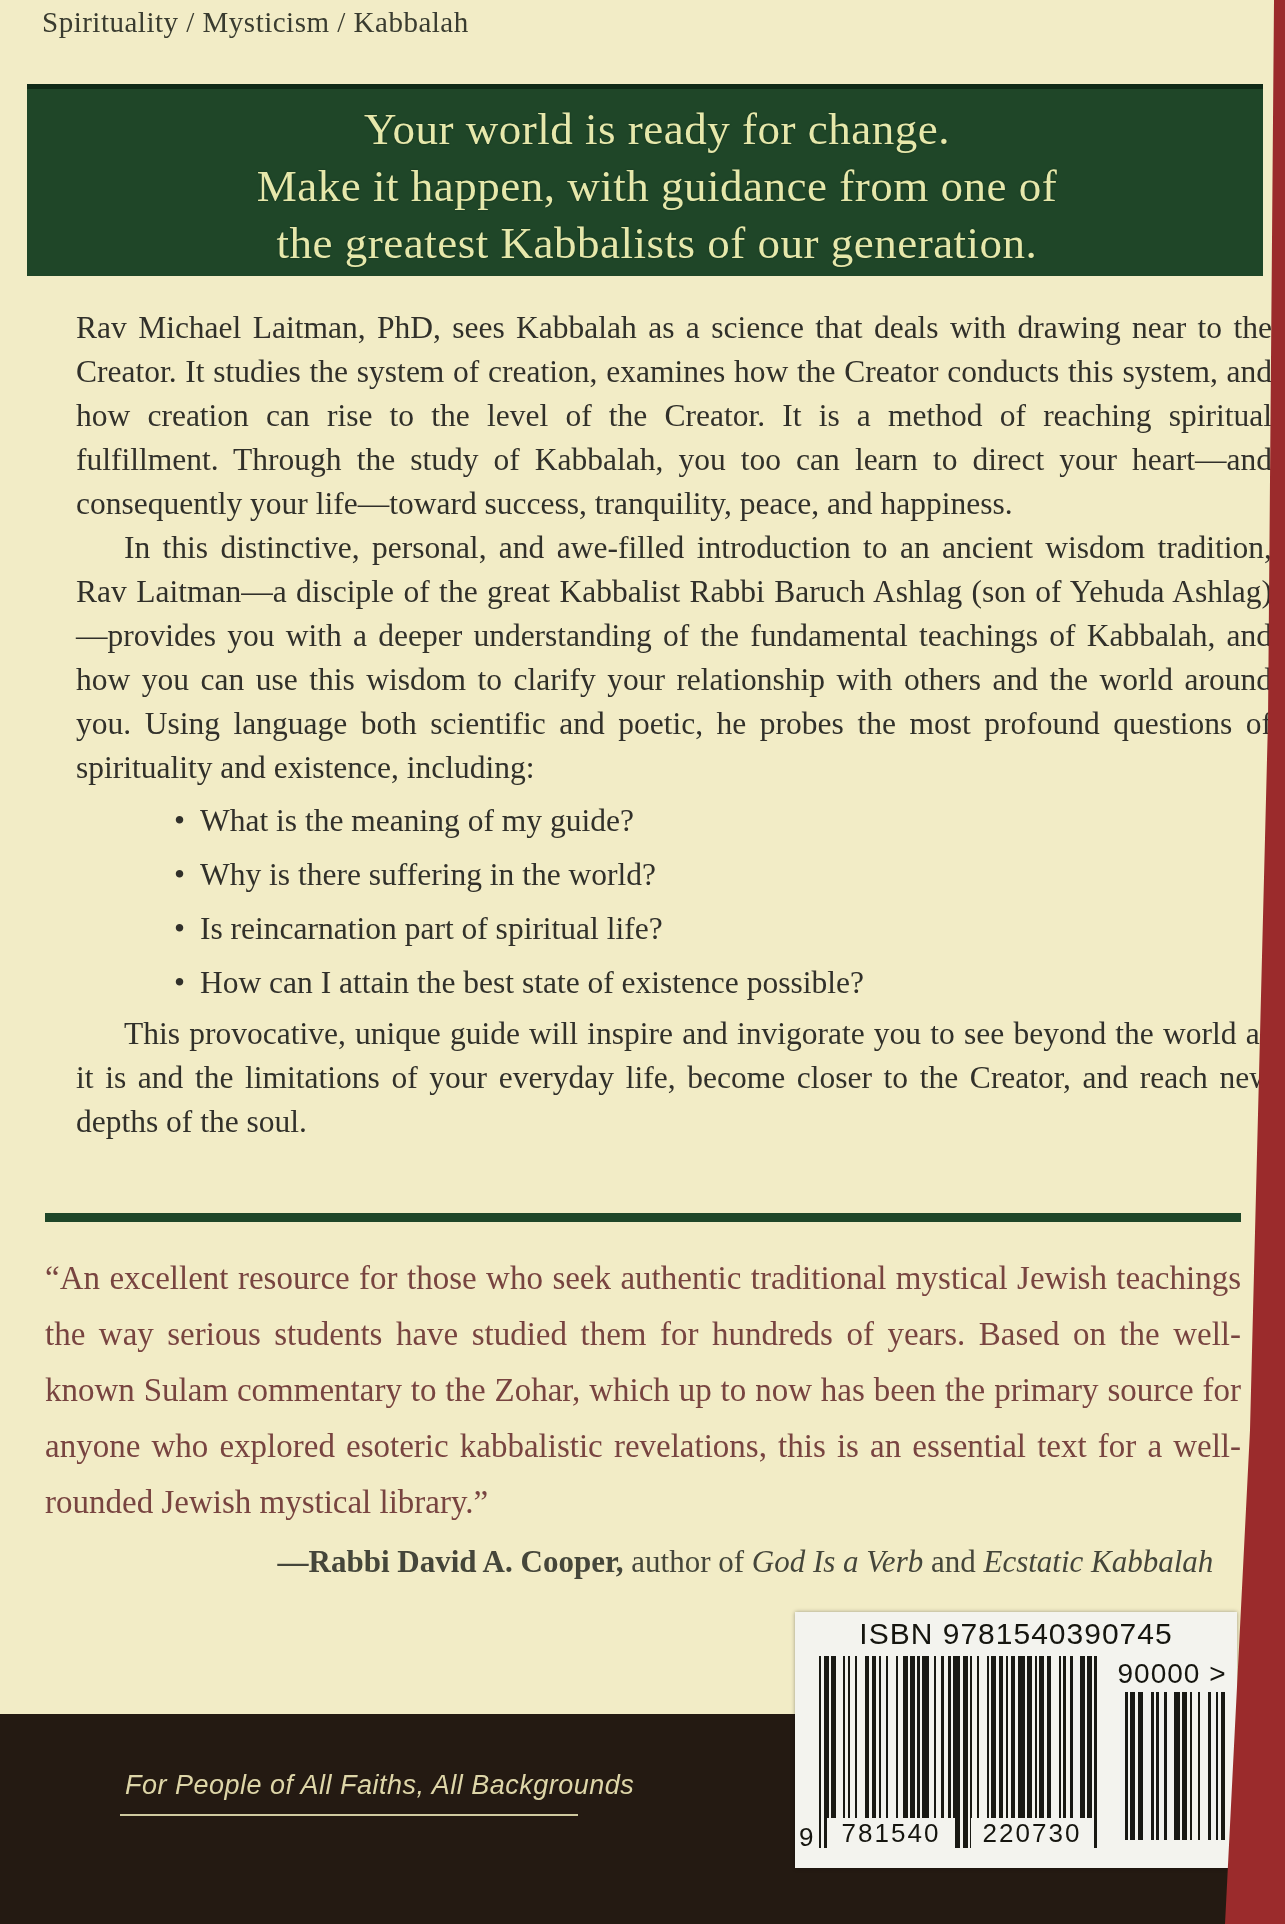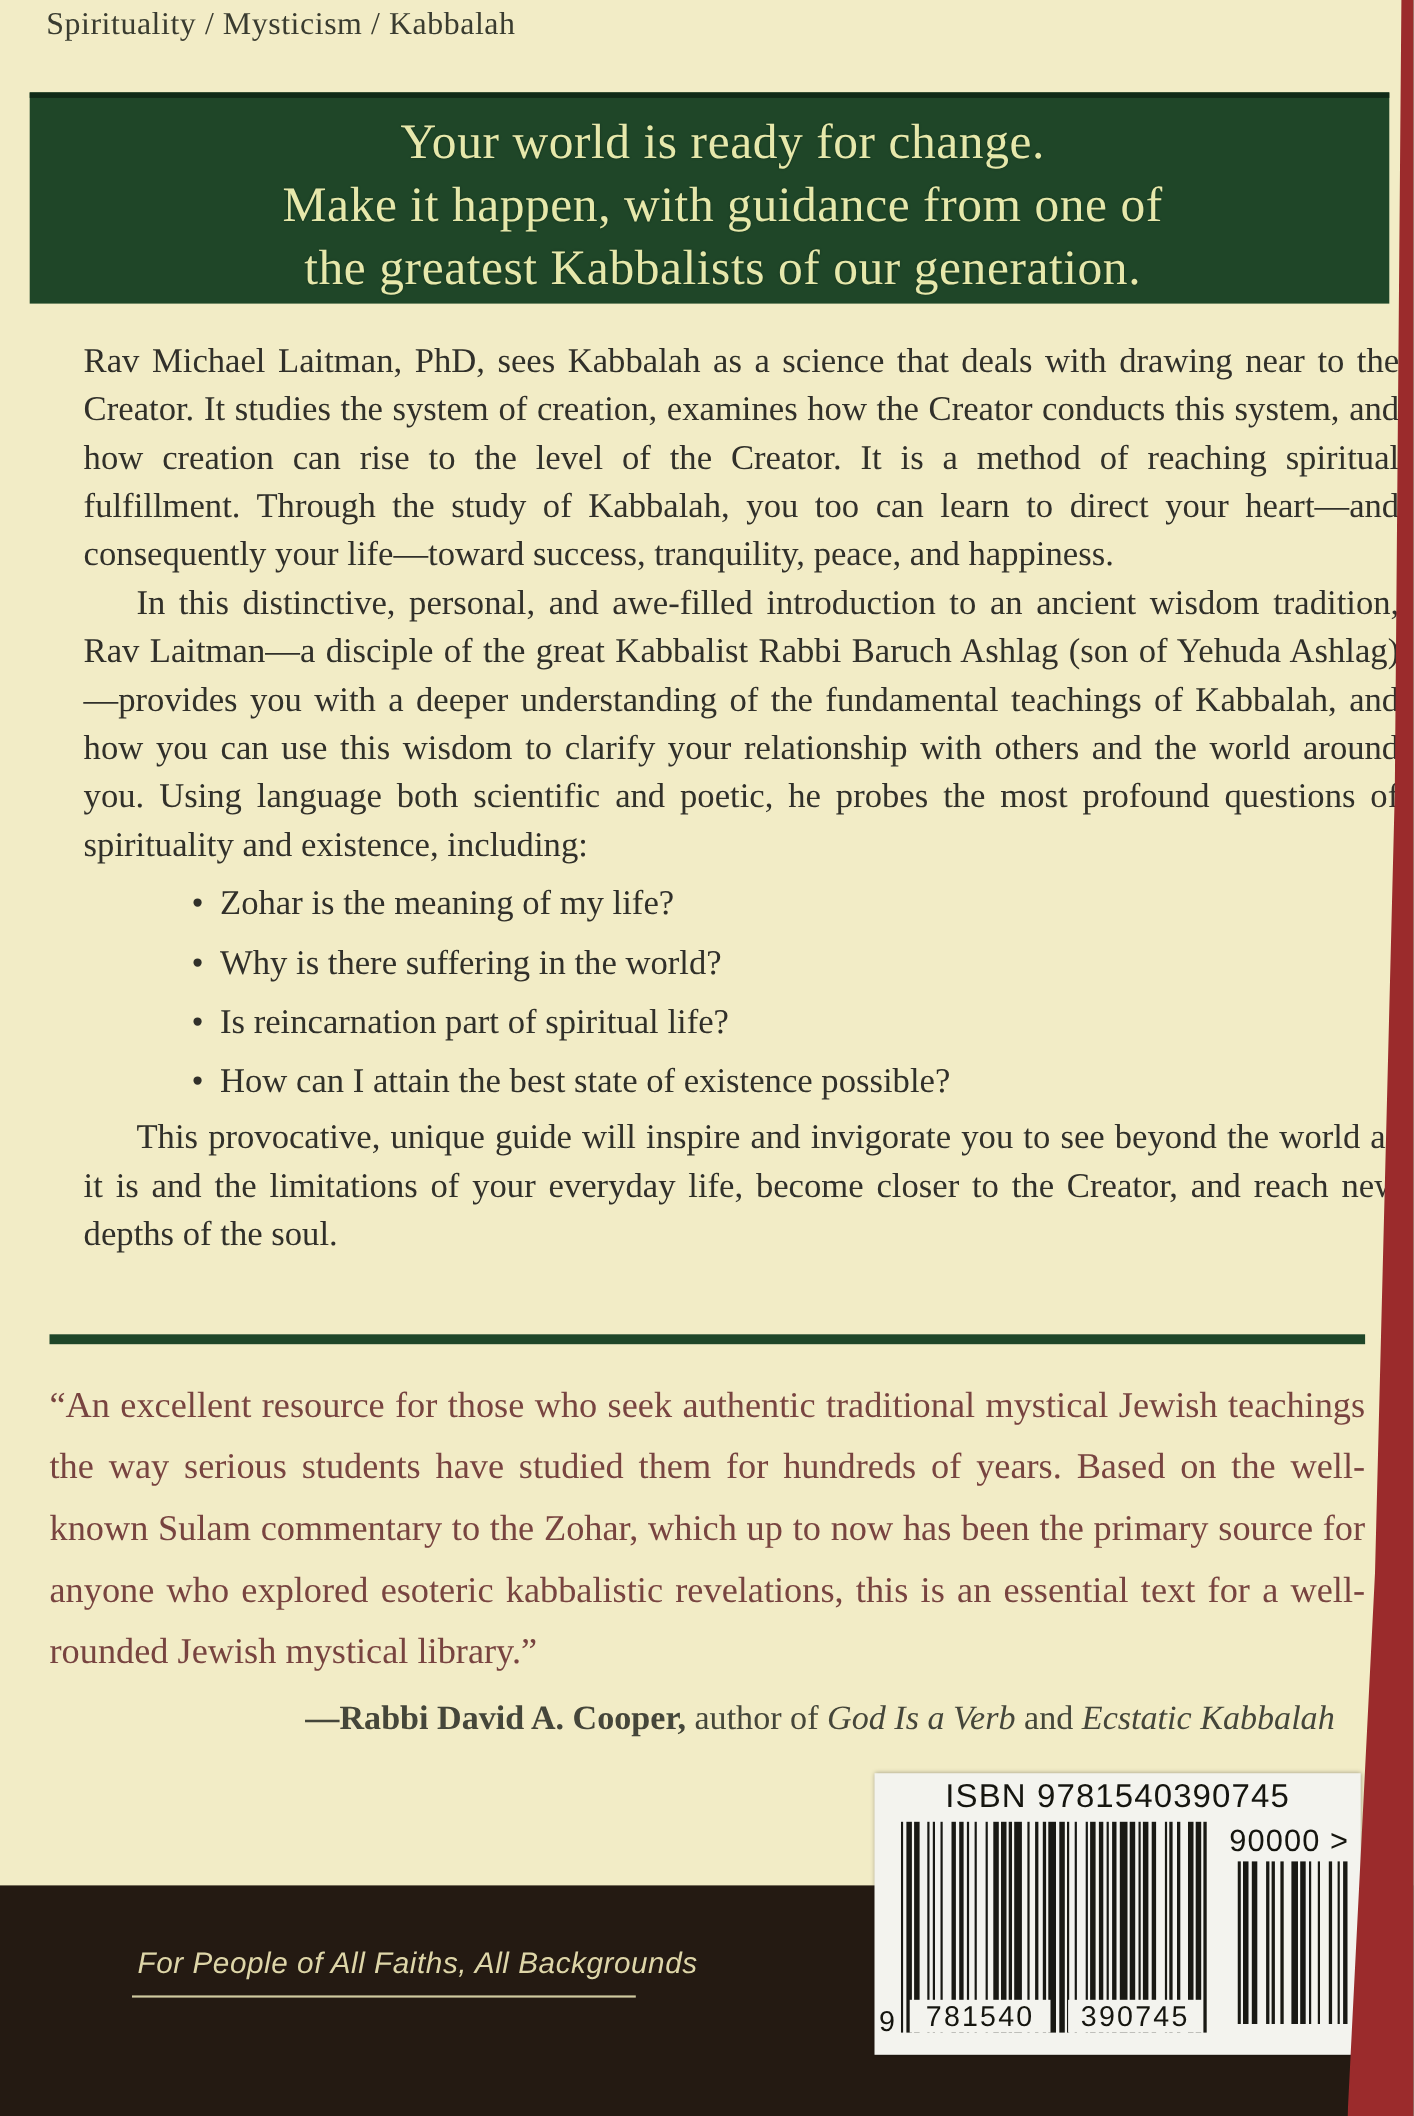--- a/index.html
+++ b/index.html
@@ -112,21 +112,21 @@
   <div class="banner">
     <span class="line">Your world is ready for change.</span>
     <span class="line">Make it happen, with guidance from one of</span>
     <span class="line">the greatest Kabbalists of our generation.</span>
   </div>
 
   <div class="body-text">
     <p>Rav Michael Laitman, PhD, sees Kabbalah as a science that deals with drawing near to the Creator. It studies the system of creation, examines how the Creator conducts this system, and how creation can rise to the level of the Creator. It is a method of reaching spiritual fulfillment. Through the study of Kabbalah, you too can learn to direct your heart—and consequently your life—toward success, tranquility, peace, and happiness.</p>
     <p class="indent">In this distinctive, personal, and awe-filled introduction to an ancient wisdom tradition, Rav Laitman—a disciple of the great Kabbalist Rabbi Baruch Ashlag (son of Yehuda Ashlag)—provides you with a deeper understanding of the fundamental teachings of Kabbalah, and how you can use this wisdom to clarify your relationship with others and the world around you. Using language both scientific and poetic, he probes the most profound questions of spirituality and existence, including:</p>
     <div class="bullets">
-      <div class="bullet-row"><span class="dot">•</span><span>Zohar is the meaning of my life?</span></div>
+      <div class="bullet-row"><span class="dot">•</span><span>What is the meaning of my guide?</span></div>
       <div class="bullet-row"><span class="dot">•</span><span>Why is there suffering in the world?</span></div>
       <div class="bullet-row"><span class="dot">•</span><span>Is reincarnation part of spiritual life?</span></div>
       <div class="bullet-row"><span class="dot">•</span><span>How can I attain the best state of existence possible?</span></div>
     </div>
     <p class="indent">This provocative, unique guide will inspire and invigorate you to see beyond the world as it is and the limitations of your everyday life, become closer to the Creator, and reach new depths of the soul.</p>
   </div>
 
   <div class="divider"></div>
 
   <div class="review">
@@ -212,21 +212,21 @@
         <i style="width: 4.8px;"></i>
         <i style="width: 2.4px;"></i>
         <i style="width: 7.2px;"></i>
         <i style="width: 4.8px;"></i>
         <i style="width: 2.4px;"></i>
         <i style="width: 4.8px;"></i>
         <i style="width: 2.4px;"></i>
         <i style="width: 2.4px;"></i>
         <i style="width: 4.8px;"></i>
         <div class="digit-strip strip-1">781540</div>
-      <div class="digit-strip strip-2">390745</div>
+      <div class="digit-strip strip-2">220730</div>
     </div>
     <div class="lead-digit">9</div>
     <div class="price-code">90000 &gt;</div>
     <div class="bars bars-supp" id="bars-supp">
         <i style="width: 2.6px;"></i>
         <i style="width: 2.6px;"></i>
         <i style="width: 5.2px;"></i>
         <i style="width: 2.6px;"></i>
         <i style="width: 5.2px;"></i>
         <i style="width: 7.8px;"></i>

